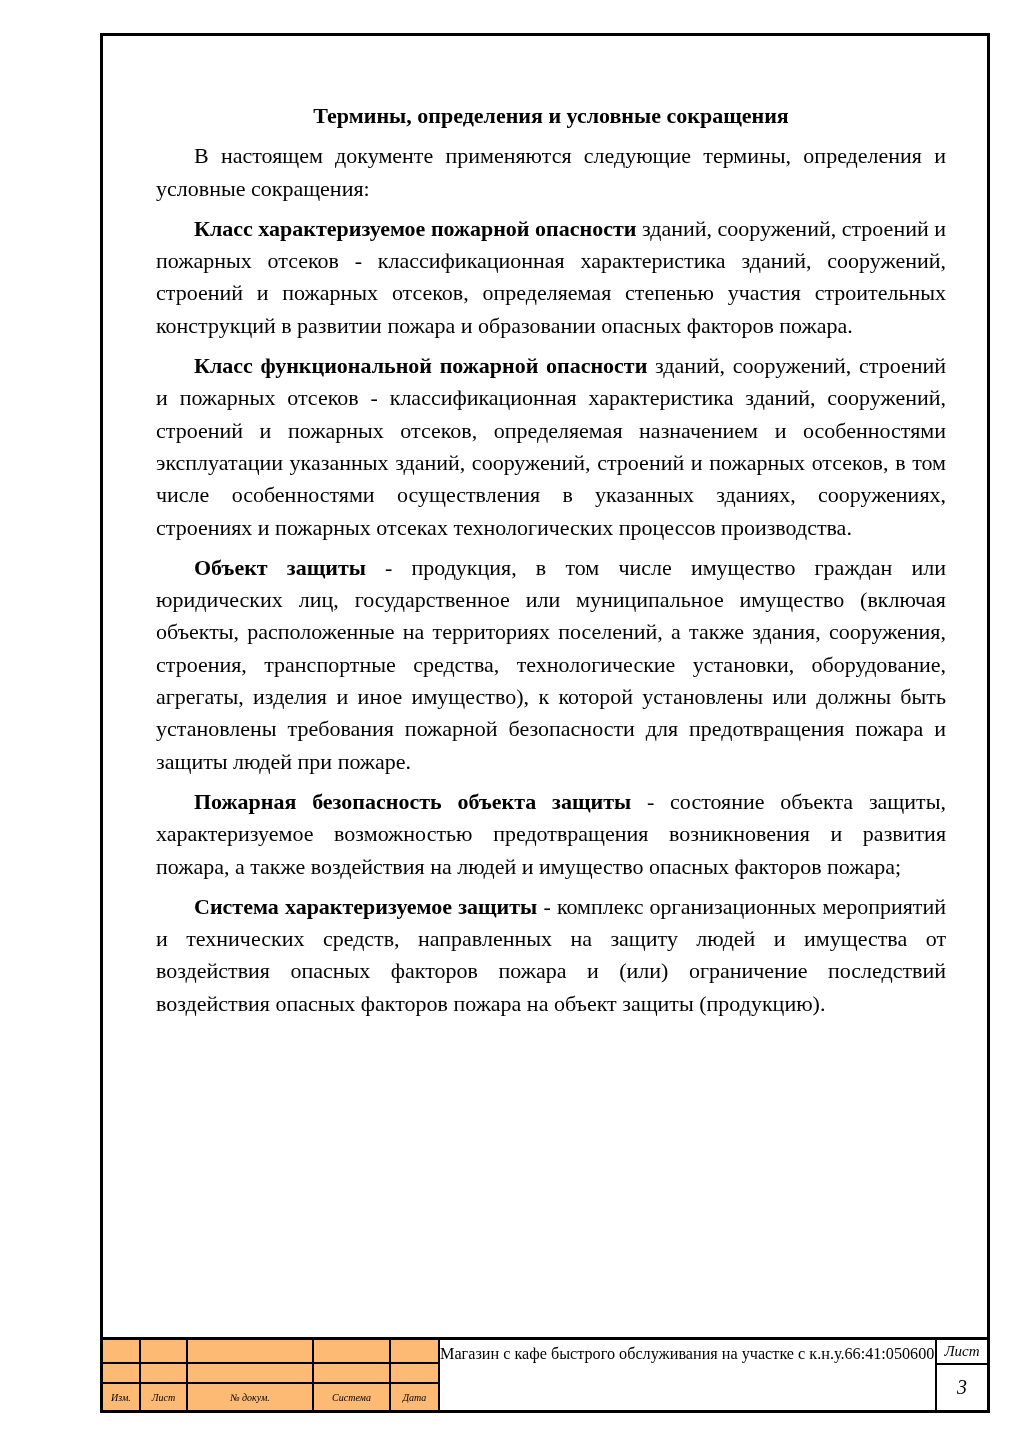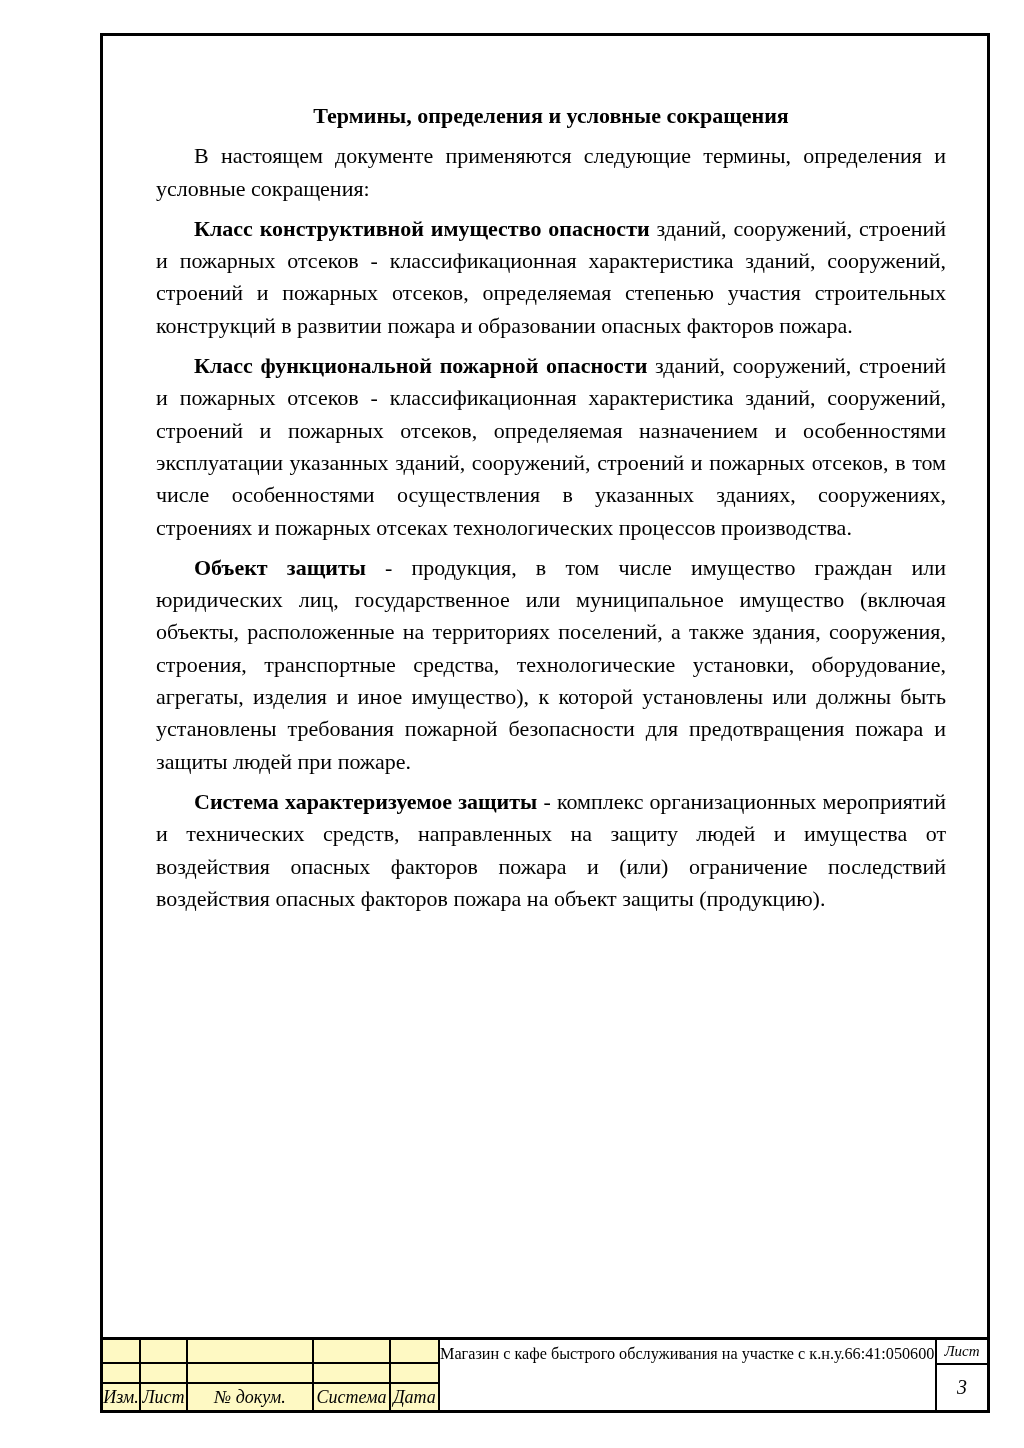--- a/index.html
+++ b/index.html
@@ -59,26 +59,26 @@
     width: 337px;
     box-sizing: border-box;
     background: #000000;
     display: grid;
     grid-template-columns: 36px 45px 124px 75px 47px;
     grid-template-rows: 22px 18px auto;
     gap: 2px;
     padding-right: 2px;
   }
   .tb-cell {
-    background: #fef9c3;
+    background: #fdba74;
     display: flex;
     align-items: center;
     justify-content: center;
     font-style: italic;
-    font-size: 18px;
+    font-size: 10px;
     white-space: nowrap;
     overflow: hidden;
   }
   .tb-name {
     flex: 1;
     background: #ffffff;
     box-sizing: border-box;
     padding-top: 5px;
     text-align: center;
     font-size: 16.2px;
@@ -115,27 +115,28 @@
 <body>
 
 <div class="sheet">
   <div class="frame">
 
     <div class="content">
       <div class="doc-title">Термины, определения и условные сокращения</div>
 
       <p class="para"><b></b><span>В настоящем документе применяются следующие термины, определения и условные сокращения:</span></p>
 
-      <p class="para"><b>Класс конструктивной имущество опасности</b><span> зданий, сооружений, строений и пожарных отсеков - классификационная характеристика зданий, сооружений, строений и пожарных отсеков, определяемая степенью участия строительных конструкций в развитии пожара и образовании опасных факторов пожара.</span></p>
+      <p class="para"><b>Класс характеризуемое пожарной опасности</b><span> зданий, сооружений, строений и пожарных отсеков - классификационная характеристика зданий, сооружений, строений и пожарных отсеков, определяемая степенью участия строительных конструкций в развитии пожара и образовании опасных факторов пожара.</span></p>
 
       <p class="para"><b>Класс функциональной пожарной опасности</b><span> зданий, сооружений, строений и пожарных отсеков - классификационная характеристика зданий, сооружений, строений и пожарных отсеков, определяемая назначением и особенностями эксплуатации указанных зданий, сооружений, строений и пожарных отсеков, в том числе особенностями осуществления в указанных зданиях, сооружениях, строениях и пожарных отсеках технологических процессов производства.</span></p>
 
       <p class="para"><b>Объект защиты</b><span> - продукция, в том числе имущество граждан или юридических лиц, государственное или муниципальное имущество (включая объекты, расположенные на территориях поселений, а также здания, сооружения, строения, транспортные средства, технологические установки, оборудование, агрегаты, изделия и иное имущество), к которой установлены или должны быть установлены требования пожарной безопасности для предотвращения пожара и защиты людей при пожаре.</span></p>
 
 
+      <p class="para"><b>Пожарная безопасность объекта защиты</b><span> - состояние объекта защиты, характеризуемое возможностью предотвращения возникновения и развития пожара, а также воздействия на людей и имущество опасных факторов пожара;</span></p>
 
 
       <p class="para"><b>Система характеризуемое защиты</b><span> - комплекс организационных мероприятий и технических средств, направленных на защиту людей и имущества от воздействия опасных факторов пожара и (или) ограничение последствий воздействия опасных факторов пожара на объект защиты (продукцию).</span></p>
     </div>
 
     <div class="titleblock">
       <div class="tb-left">
         <div class="tb-cell"></div>
         <div class="tb-cell"></div>
         <div class="tb-cell"></div>

